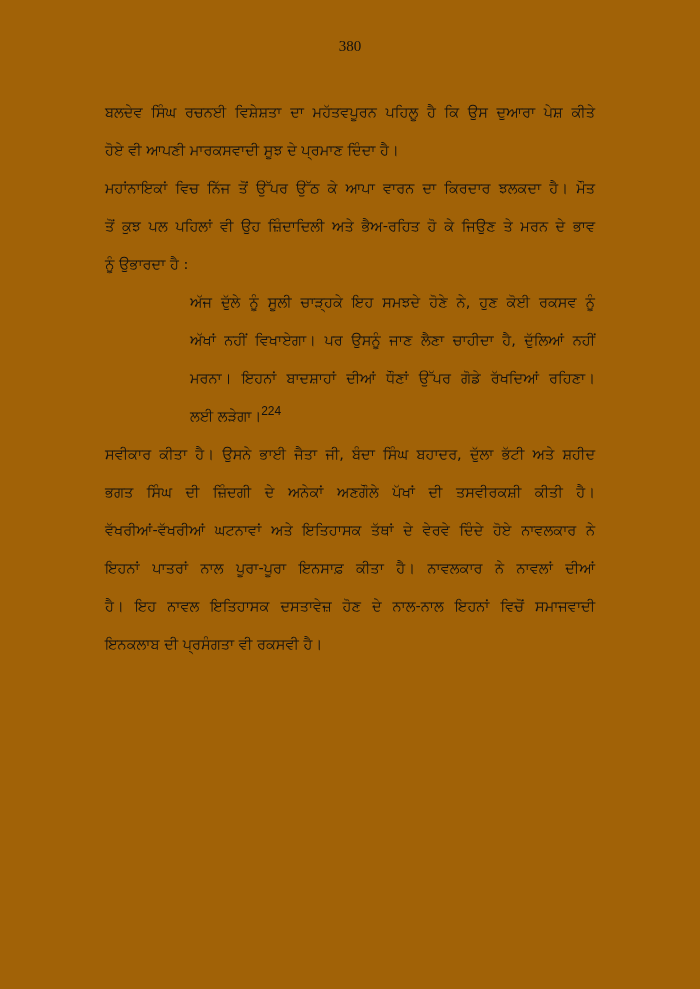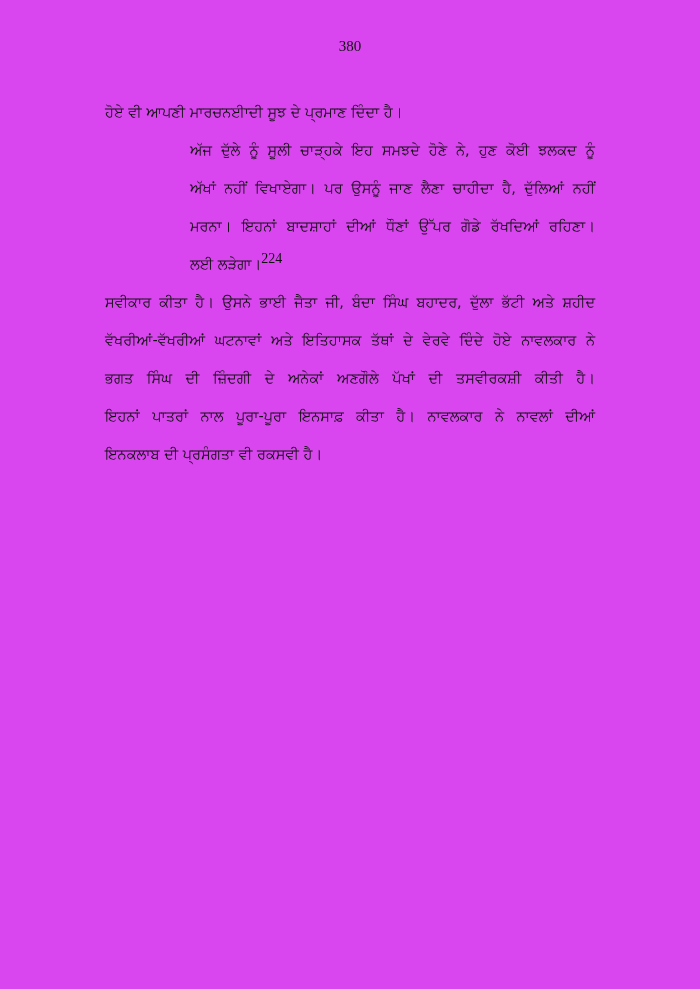--- a/index.html
+++ b/index.html
@@ -13,21 +13,21 @@
     position: relative;
     overflow: hidden;
     color: #111111;
   }
   .page {
     position: absolute;
     left: 0;
     top: 0;
     width: 700px;
     height: 989px;
-    background: #d946ef;
+    background: #a16207;
   }
   .page-number {
     position: absolute;
     top: 38px;
     left: 0;
     width: 700px;
     text-align: center;
     font-family: "Liberation Serif", "DejaVu Serif", serif;
     font-size: 15px;
     color: #111111;
@@ -55,51 +55,56 @@
     height: 38px;
   }
   .line.last {
     text-align-last: left;
   }
   .quote {
     margin: 0;
     padding-left: 85px;
   }
   .sup {
-    font-size: 14px;
+    font-size: 12px;
     vertical-align: super;
     line-height: 0;
-    font-family: Liberation Serif, serif;
+    font-family: Liberation Sans, sans-serif;
   }
 </style>
 </head>
 <body>
 
 <div class="page">
 
   <div class="page-number">380</div>
 
   <div class="body-text">
 
     <div class="para">
-      <span class="line last">ਹੋਏ ਵੀ ਆਪਣੀ ਮਾਰਚਨਈਾਦੀ ਸੂਝ ਦੇ ਪ੍ਰਮਾਣ ਦਿੰਦਾ ਹੈ।</span>
+      <span class="line">ਬਲਦੇਵ ਸਿੰਘ ਰਚਨਈ ਵਿਸ਼ੇਸ਼ਤਾ ਦਾ ਮਹੱਤਵਪੂਰਨ ਪਹਿਲੂ ਹੈ ਕਿ ਉਸ ਦੁਆਰਾ ਪੇਸ਼ ਕੀਤੇ</span>
+      <span class="line last">ਹੋਏ ਵੀ ਆਪਣੀ ਮਾਰਕਸਵਾਦੀ ਸੂਝ ਦੇ ਪ੍ਰਮਾਣ ਦਿੰਦਾ ਹੈ।</span>
     </div>
 
     <div class="para">
+      <span class="line">ਮਹਾਂਨਾਇਕਾਂ ਵਿਚ ਨਿੱਜ ਤੋਂ ਉੱਪਰ ਉੱਠ ਕੇ ਆਪਾ ਵਾਰਨ ਦਾ ਕਿਰਦਾਰ ਝਲਕਦਾ ਹੈ। ਮੌਤ</span>
+      <span class="line">ਤੋਂ ਕੁਝ ਪਲ ਪਹਿਲਾਂ ਵੀ ਉਹ ਜ਼ਿੰਦਾਦਿਲੀ ਅਤੇ ਭੈਅ-ਰਹਿਤ ਹੋ ਕੇ ਜਿਉਣ ਤੇ ਮਰਨ ਦੇ ਭਾਵ</span>
+      <span class="line last">ਨੂੰ ਉਭਾਰਦਾ ਹੈ :</span>
     </div>
 
     <div class="quote">
-      <span class="line">ਅੱਜ ਦੁੱਲੇ ਨੂੰ ਸੂਲੀ ਚਾੜ੍ਹਕੇ ਇਹ ਸਮਝਦੇ ਹੋਣੇ ਨੇ, ਹੁਣ ਕੋਈ ਝਲਕਦ ਨੂੰ</span>
+      <span class="line">ਅੱਜ ਦੁੱਲੇ ਨੂੰ ਸੂਲੀ ਚਾੜ੍ਹਕੇ ਇਹ ਸਮਝਦੇ ਹੋਣੇ ਨੇ, ਹੁਣ ਕੋਈ ਰਕਸਵ ਨੂੰ</span>
       <span class="line">ਅੱਖਾਂ ਨਹੀਂ ਵਿਖਾਏਗਾ। ਪਰ ਉਸਨੂੰ ਜਾਣ ਲੈਣਾ ਚਾਹੀਦਾ ਹੈ, ਦੁੱਲਿਆਂ ਨਹੀਂ</span>
       <span class="line">ਮਰਨਾ। ਇਹਨਾਂ ਬਾਦਸ਼ਾਹਾਂ ਦੀਆਂ ਧੌਣਾਂ ਉੱਪਰ ਗੋਡੇ ਰੱਖਦਿਆਂ ਰਹਿਣਾ।</span>
       <span class="line last"><span>ਲਈ ਲੜੇਗਾ।</span><span class="sup">224</span></span>
     </div>
 
     <div class="para">
       <span class="line">ਸਵੀਕਾਰ ਕੀਤਾ ਹੈ। ਉਸਨੇ ਭਾਈ ਜੈਤਾ ਜੀ, ਬੰਦਾ ਸਿੰਘ ਬਹਾਦਰ, ਦੁੱਲਾ ਭੱਟੀ ਅਤੇ ਸ਼ਹੀਦ</span>
+      <span class="line">ਭਗਤ ਸਿੰਘ ਦੀ ਜ਼ਿੰਦਗੀ ਦੇ ਅਨੇਕਾਂ ਅਣਗੌਲੇ ਪੱਖਾਂ ਦੀ ਤਸਵੀਰਕਸ਼ੀ ਕੀਤੀ ਹੈ।</span>
       <span class="line">ਵੱਖਰੀਆਂ-ਵੱਖਰੀਆਂ ਘਟਨਾਵਾਂ ਅਤੇ ਇਤਿਹਾਸਕ ਤੱਥਾਂ ਦੇ ਵੇਰਵੇ ਦਿੰਦੇ ਹੋਏ ਨਾਵਲਕਾਰ ਨੇ</span>
-      <span class="line">ਭਗਤ ਸਿੰਘ ਦੀ ਜ਼ਿੰਦਗੀ ਦੇ ਅਨੇਕਾਂ ਅਣਗੌਲੇ ਪੱਖਾਂ ਦੀ ਤਸਵੀਰਕਸ਼ੀ ਕੀਤੀ ਹੈ।</span>
       <span class="line">ਇਹਨਾਂ ਪਾਤਰਾਂ ਨਾਲ ਪੂਰਾ-ਪੂਰਾ ਇਨਸਾਫ਼ ਕੀਤਾ ਹੈ। ਨਾਵਲਕਾਰ ਨੇ ਨਾਵਲਾਂ ਦੀਆਂ</span>
+      <span class="line">ਹੈ। ਇਹ ਨਾਵਲ ਇਤਿਹਾਸਕ ਦਸਤਾਵੇਜ਼ ਹੋਣ ਦੇ ਨਾਲ-ਨਾਲ ਇਹਨਾਂ ਵਿਚੋਂ ਸਮਾਜਵਾਦੀ</span>
       <span class="line last">ਇਨਕਲਾਬ ਦੀ ਪ੍ਰਸੰਗਤਾ ਵੀ ਰਕਸਵੀ ਹੈ।</span>
     </div>
 
   </div>
 </div>
 
 </body></html>

